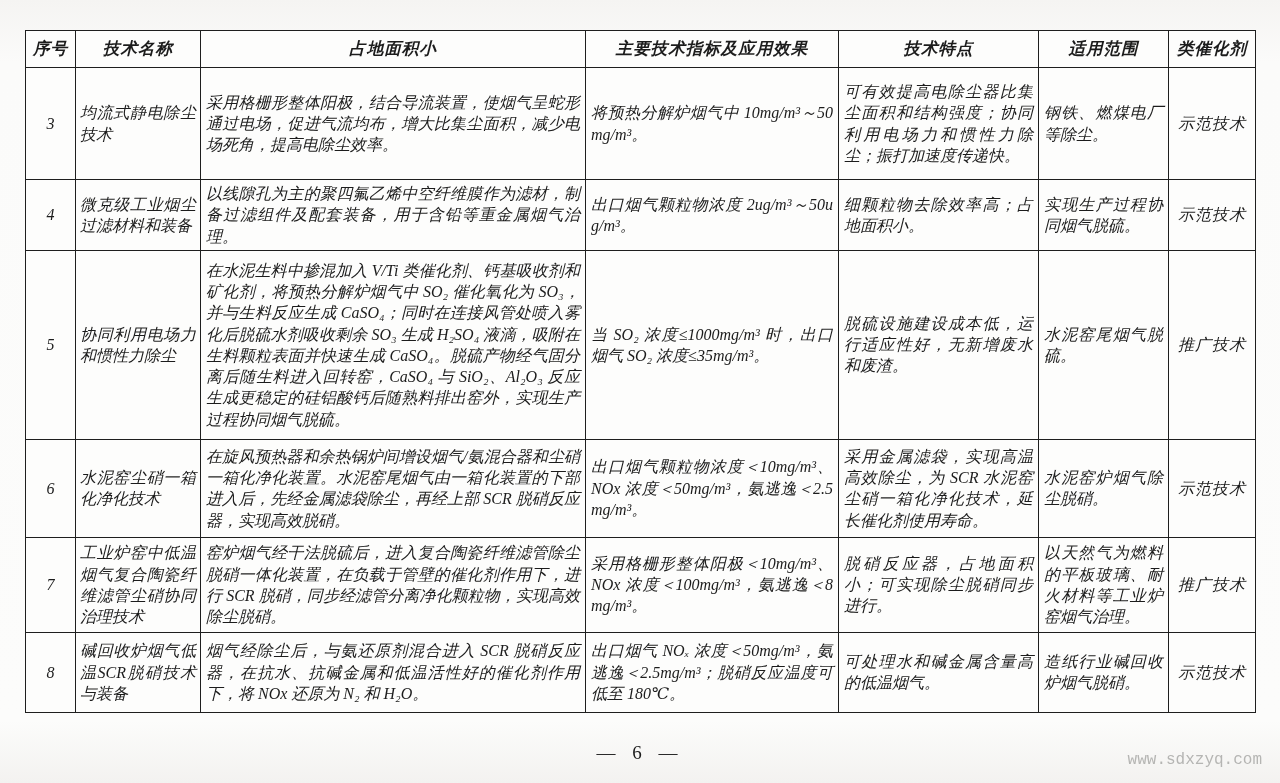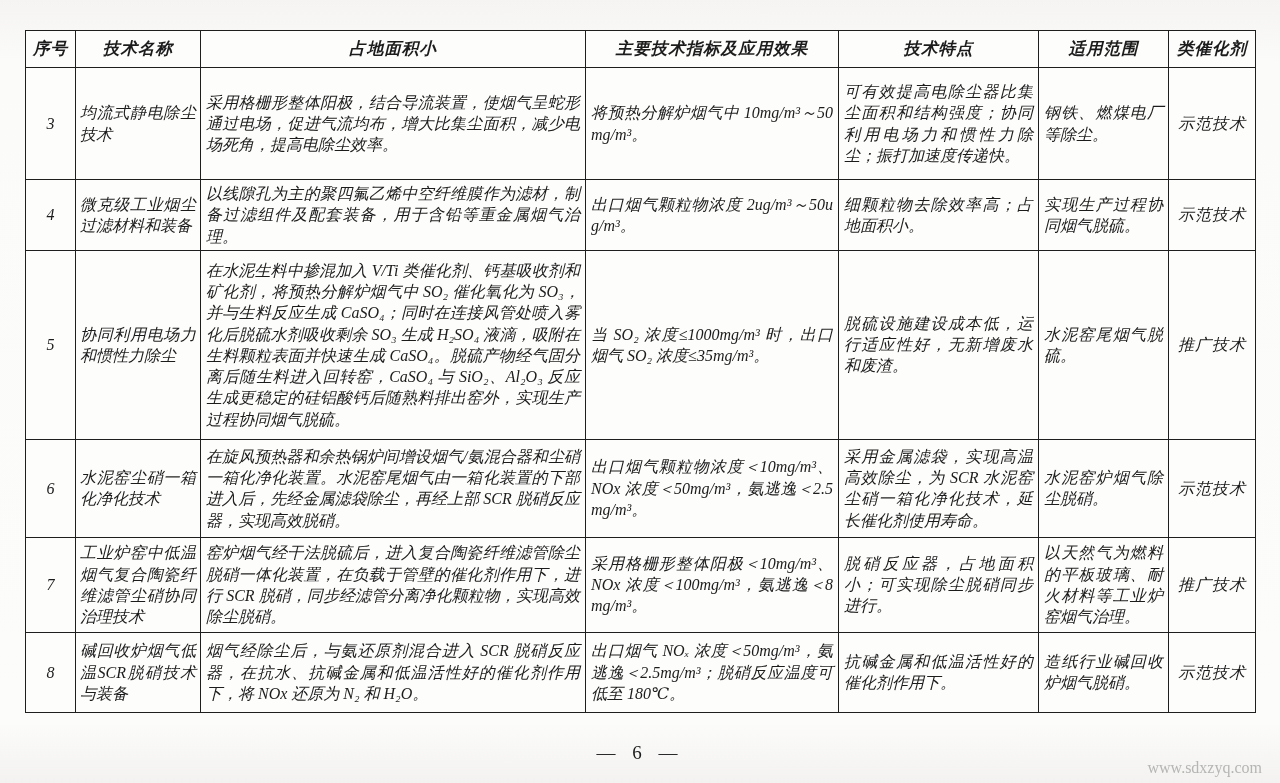--- a/index.html
+++ b/index.html
@@ -73,24 +73,24 @@
     top: 742px;
     text-align: center;
     font-size: 19px;
     letter-spacing: 6px;
     color: #1c1c1c;
     font-family: "Liberation Serif", "DejaVu Serif", serif;
   }
   .watermark {
     position: absolute;
     right: 18px;
-    bottom: 6px;
+    bottom: 14px;
     font-size: 16px;
     color: #b5b5b3;
-    font-family: Liberation Serif, serif;
+    font-family: Liberation Mono, monospace;
   }
 </style>
 </head>
 <body>
 
 <table class="doc-table">
   <colgroup>
     <col style="width:50px">
     <col style="width:125px">
     <col style="width:385px">
@@ -154,21 +154,21 @@
       <td class="c-ind">采用格栅形整体阳极＜10mg/m³、NOx 浓度＜100mg/m³，氨逃逸＜8mg/m³。</td>
       <td class="c-feat">脱硝反应器，占地面积小；可实现除尘脱硝同步进行。</td>
       <td class="c-scope">以天然气为燃料的平板玻璃、耐火材料等工业炉窑烟气治理。</td>
       <td class="c-cat">推广技术</td>
     </tr>
     <tr class="r8">
       <td class="c-no">8</td>
       <td class="c-name">碱回收炉烟气低温SCR脱硝技术与装备</td>
       <td class="c-process">烟气经除尘后，与氨还原剂混合进入 SCR 脱硝反应器，在抗水、抗碱金属和低温活性好的催化剂作用下，将 NOx 还原为 N₂ 和 H₂O。</td>
       <td class="c-ind">出口烟气 NOₓ 浓度＜50mg/m³，氨逃逸＜2.5mg/m³；脱硝反应温度可低至 180℃。</td>
-      <td class="c-feat">抗碱金属和低温活性好的催化剂作用下。</td>
+      <td class="c-feat">可处理水和碱金属含量高的低温烟气。</td>
       <td class="c-scope">造纸行业碱回收炉烟气脱硝。</td>
       <td class="c-cat">示范技术</td>
     </tr>
   </tbody>
 </table>
 
 <div class="page-footer">— 6 —</div>
 <div class="watermark">www.sdxzyq.com</div>
 
 </body></html>

